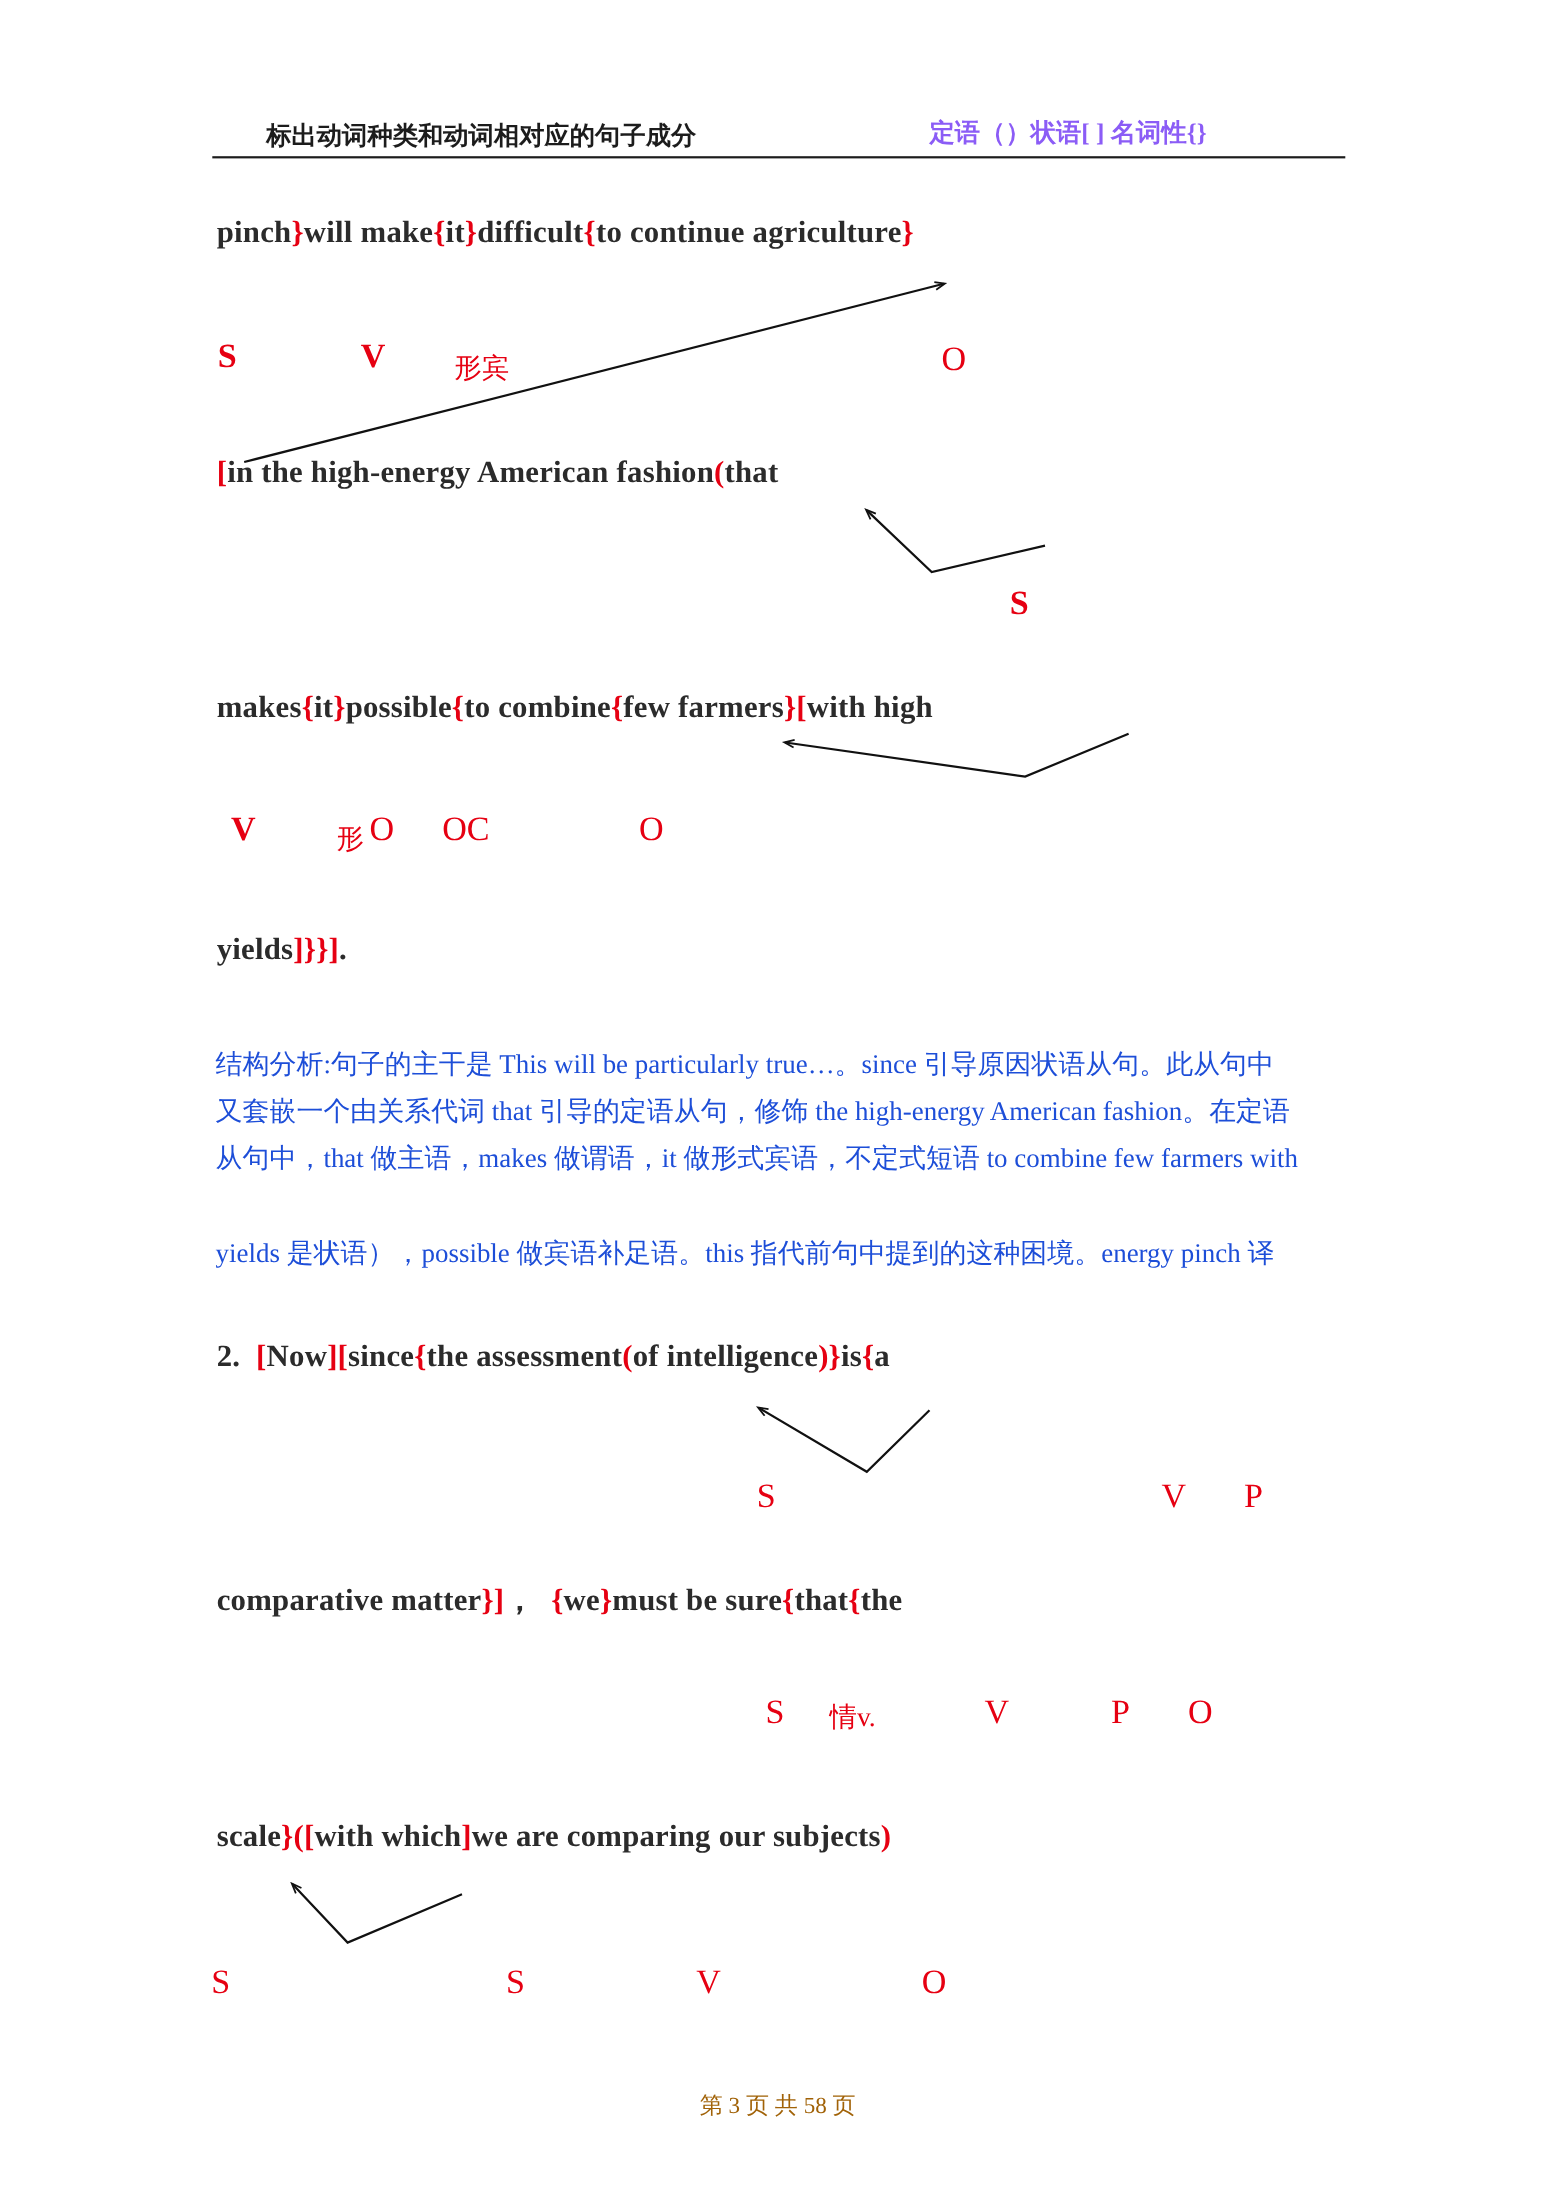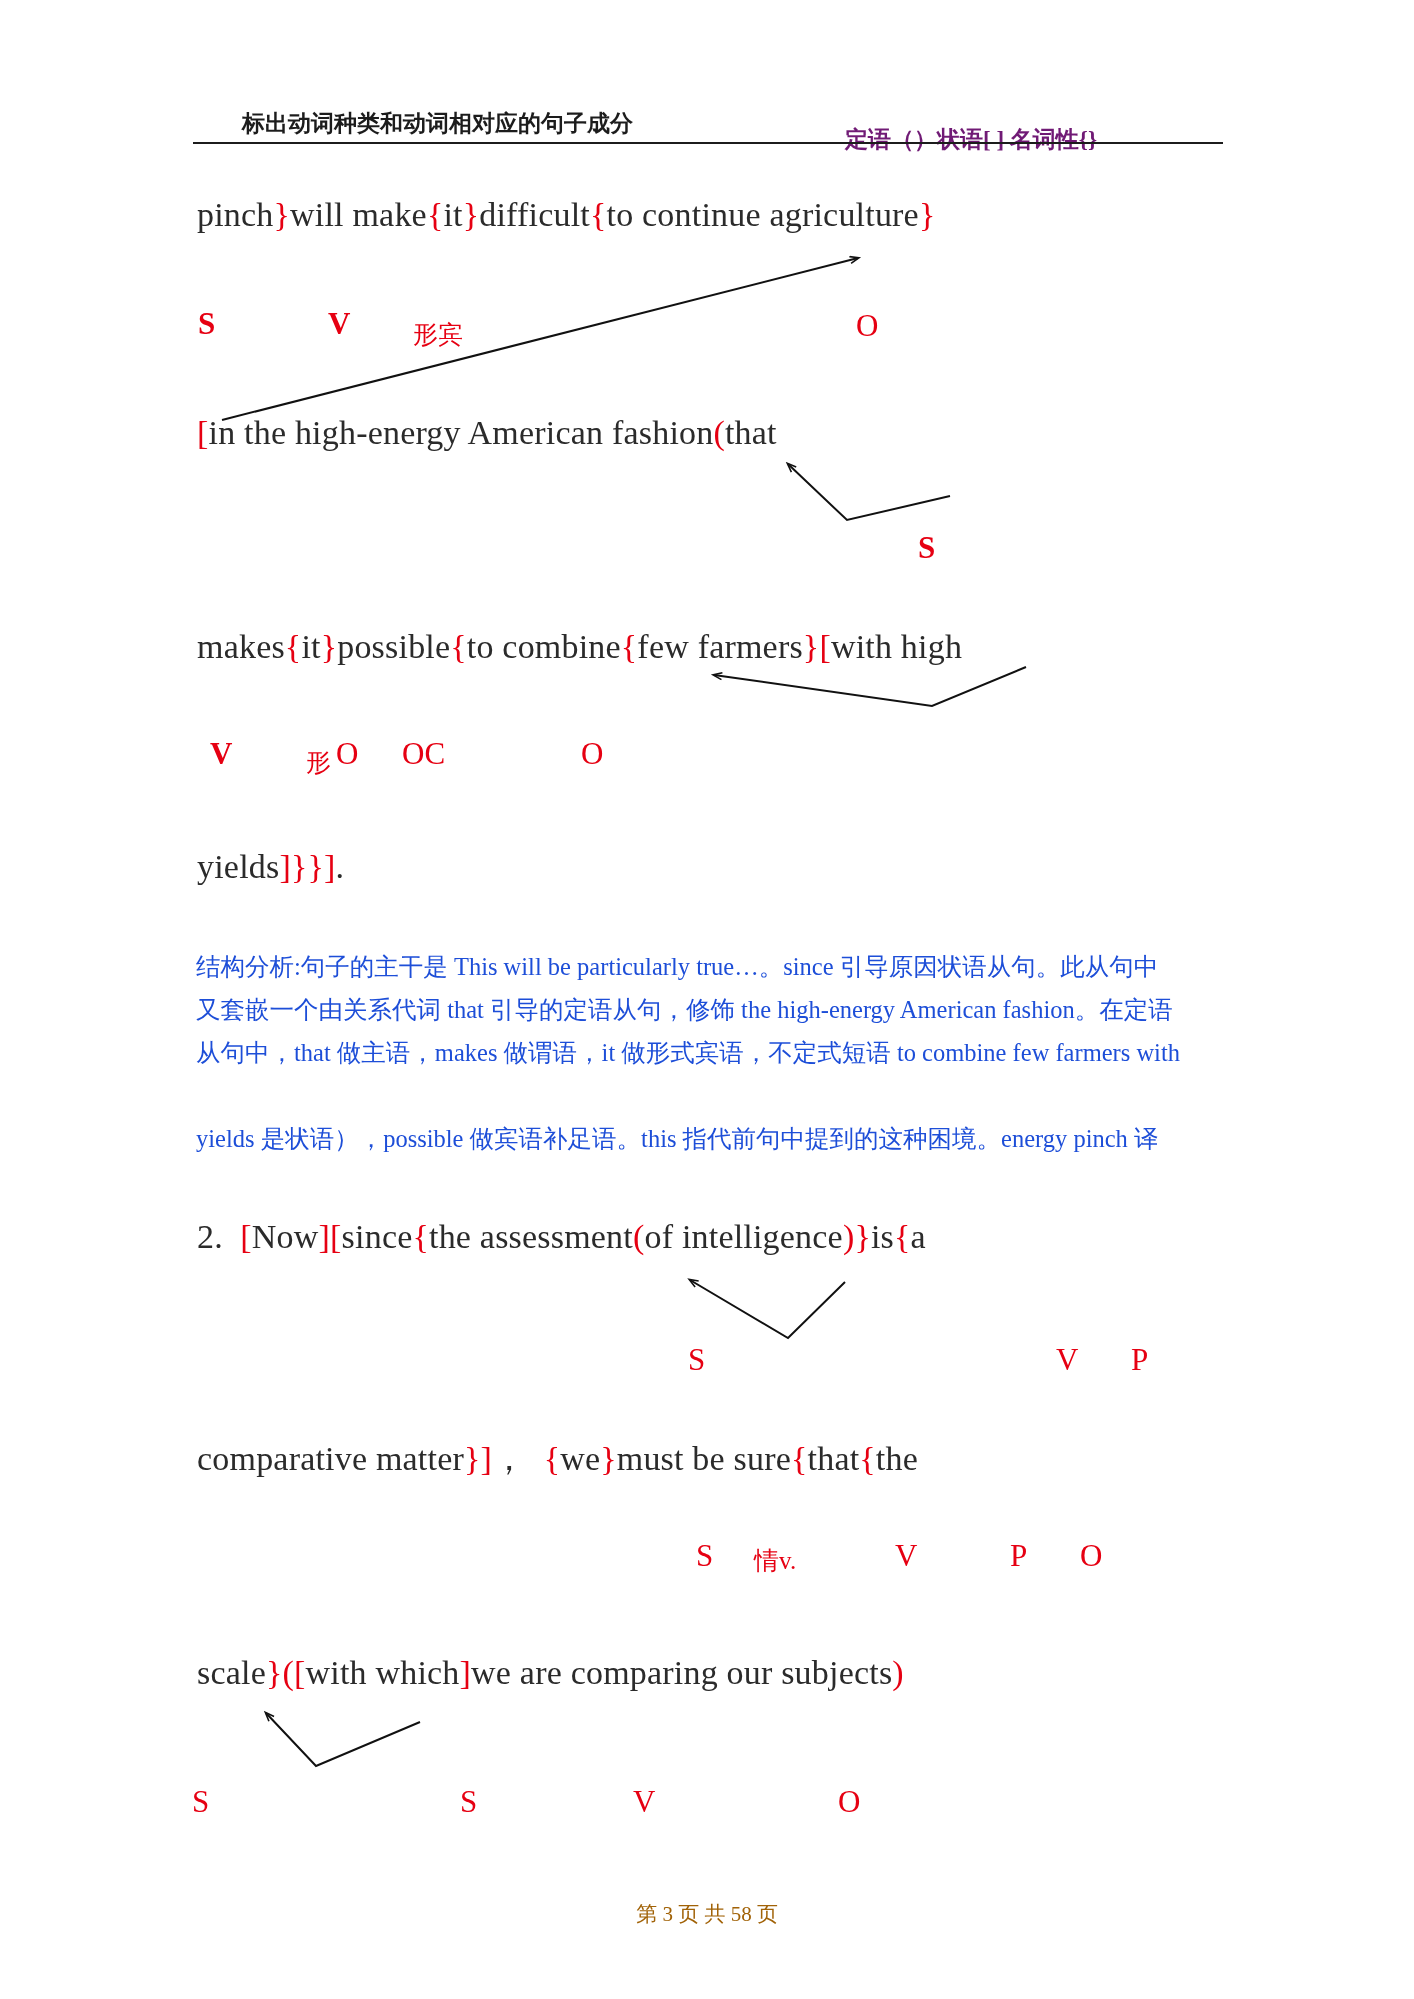--- a/index.html
+++ b/index.html
@@ -5,25 +5,25 @@
   html,body{margin:0;padding:0;background:#ffffff;}
   .page{
     position:relative;
     width:1414px;height:1999px;
     margin:12px auto;
     background:#ffffff;
     font-family:"Liberation Serif", serif;
     overflow:hidden;
   }
   .hdr-left{position:absolute;left:242px;top:96px;font-size:23px;font-weight:bold;color:#1c1c1c;font-family:"Liberation Serif",serif;}
-  .hdr-right{position:absolute;left:845px;top:112px;font-size:23px;font-weight:bold;color:#701a75;}
+  .hdr-right{position:absolute;left:845px;top:93px;font-size:23px;font-weight:bold;color:#8b5cf6;}
   .hdr-rule{position:absolute;left:193px;top:130px;width:1030px;height:0;border-top:2px solid #1c1c1c;}
   .sentence{
     position:absolute;left:197px;
-    font-size:34px;font-weight:normal;color:#2b2b2b;
+    font-size:28px;font-weight:bold;color:#2b2b2b;
     white-space:pre;letter-spacing:.2px;
   }
   .sentence .r{color:var(--red,#e60012);}
   .sentence .k{color:#2b2b2b;}
   .lbl{position:absolute;font-size:31px;color:var(--red,#e60012);white-space:pre;}
   .lbl.b{font-weight:bold;}
   .lbl.sm{font-size:25px;}
   .para-line{
     position:absolute;left:196px;width:1080px;
     font-size:24.5px;color:#1d4ed8;white-space:pre;

